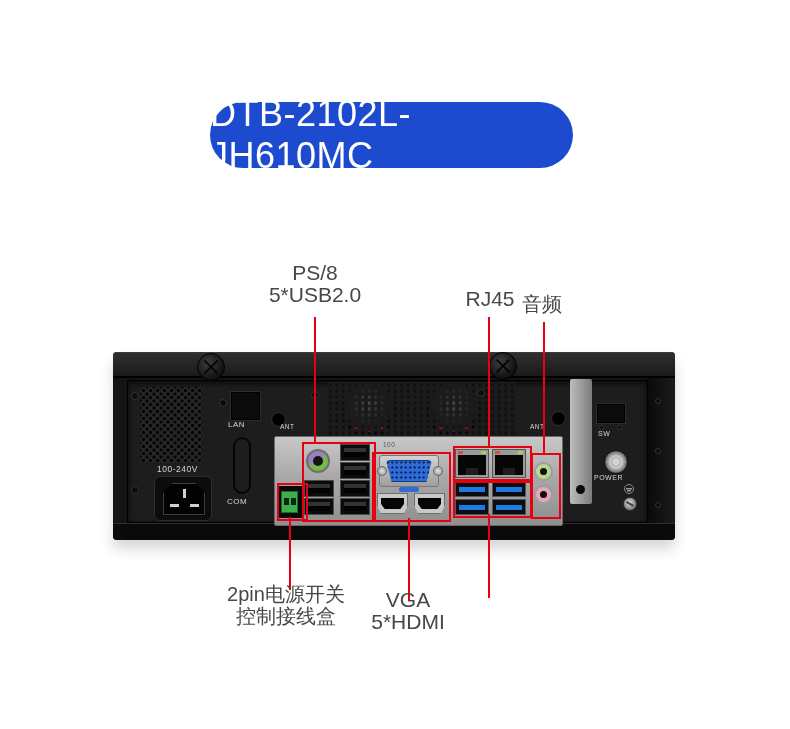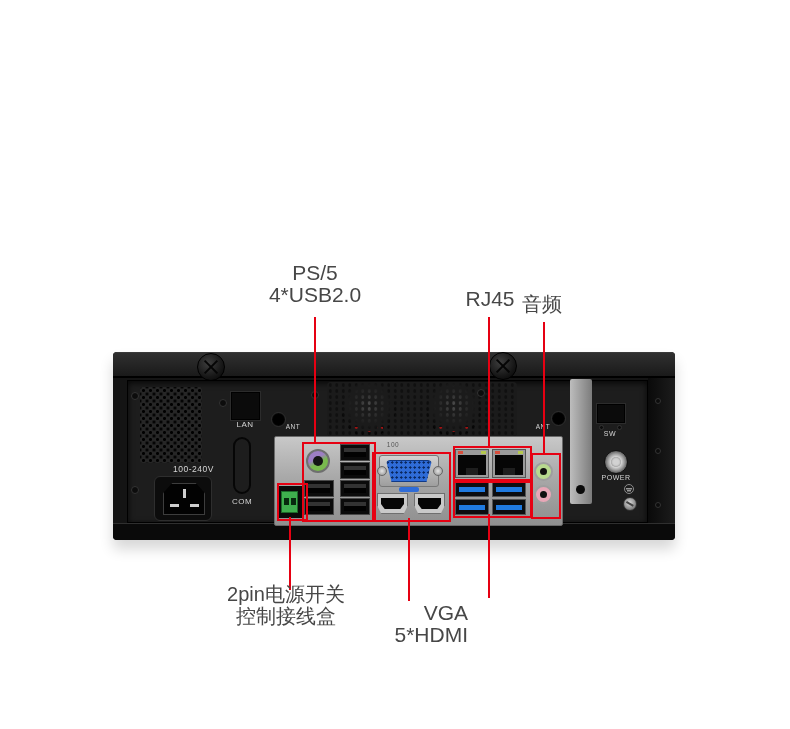--- a/index.html
+++ b/index.html
@@ -32,21 +32,21 @@
   .tscrew::before,.tscrew::after{content:"";position:absolute;left:4px;right:4px;top:12px;height:2px;background:#050505;}
   .tscrew::before{transform:rotate(45deg);} .tscrew::after{transform:rotate(-45deg);}
   .sscrew{position:absolute;width:6px;height:6px;border-radius:50%;background:#0c0c0c;border:1px solid #333;}
 
   .vent{position:absolute;left:140px;top:387px;width:62px;height:76px;border-radius:3px;
         background-color:#262626;
         background-image:radial-gradient(circle,#000 1.3px,transparent 1.6px),radial-gradient(circle,#000 1.3px,transparent 1.6px);
         background-size:7px 7px;background-position:0 0,3.5px 3.5px;}
   .cutout{position:absolute;background:#0b0b0b;border:1px solid #000;box-shadow:0 0 0 1px #2c2c2c;}
   .hole{position:absolute;border-radius:50%;background:radial-gradient(circle,#000 55%,#1c1c1c);border:1px solid #2e2e2e;}
-  .silk{position:absolute;color:#d4d4d4;letter-spacing:.5px;text-align:center;}
+  .silk{position:absolute;color:#d4d4d4;letter-spacing:.5px;text-align:left;}
 
   .ac-plate{position:absolute;left:154px;top:476px;width:58px;height:45px;background:#0c0c0c;
             border:1px solid #2e2e2e;border-radius:6px;box-sizing:border-box;}
   .ac-socket{position:absolute;left:8px;top:6px;width:42px;height:32px;background:#020202;
              clip-path:polygon(22% 0,78% 0,100% 32%,100% 100%,0 100%,0 32%);
              border:1px solid #3d3d3d;box-sizing:border-box;}
   .ac-pin{position:absolute;background:#cfcfcf;}
 
   .dsub-cutout{position:absolute;left:233px;top:437px;width:18px;height:57px;border:2px solid #060606;
                border-radius:9px;box-sizing:border-box;}
@@ -111,24 +111,27 @@
        background:linear-gradient(#999,#999) 50% 45%/6px 1.5px no-repeat,linear-gradient(#999,#999) 50% 72%/4px 1.5px no-repeat;}
   .gnd-screw{position:absolute;left:623px;top:497px;width:14px;height:14px;border-radius:50%;
              background:radial-gradient(circle at 45% 40%,#ddd,#8b8b8b 60%,#555);border:1px solid #333;box-sizing:border-box;}
   .gnd-screw::after{content:"";position:absolute;left:2px;top:5px;width:8px;height:1.5px;background:#444;transform:rotate(30deg);}
 </style>
 </head>
 <body>
 
 <div id="canvas">
 
+  <div class="badge" style="background:#1d4bd0;">
+    <span>DTB-2102L-JH610MC</span>
+  </div>
 
   <div class="callout" style="left:240px;top:262px;width:150px;">
-    <div>PS/5</div>
-    <div>4*USB2.0</div>
+    <div>PS/8</div>
+    <div>5*USB2.0</div>
   </div>
   <div class="callout" style="left:450px;top:288px;width:80px;">
     <div>RJ45</div>
   </div>
   <div class="callout" style="left:512px;top:293px;width:60px;">
     <div class="cn">音频</div>
   </div>
 
   <div class="case-body"></div>
   <div class="top-rim"></div>
@@ -139,21 +142,21 @@
   <div class="bottom-bar"></div>
 
   <div class="vent"></div>
   <div class="sscrew" style="left:131px;top:392px;"></div>
   <div class="sscrew" style="left:131px;top:486px;"></div>
   <div class="sscrew" style="left:219px;top:399px;"></div>
   <div class="cutout" style="left:231px;top:392px;width:27px;height:26px;"></div>
   <div class="silk" style="left:228px;top:420px;width:34px;font-size:8px;">LAN</div>
   <div class="hole" style="left:271px;top:412px;width:13px;height:13px;"></div>
   <div class="silk" style="left:280px;top:423px;width:26px;font-size:6.5px;">ANT</div>
-  <div class="silk" style="left:166px;top:464px;width:55px;font-size:8.5px;">100-240V</div>
+  <div class="silk" style="left:157px;top:464px;width:55px;font-size:8.5px;">100-240V</div>
   <div class="ac-plate">
     <div class="ac-socket">
       <div class="ac-pin" style="left:19px;top:5px;width:3px;height:9px;"></div>
       <div class="ac-pin" style="left:6px;top:20px;width:9px;height:3px;"></div>
       <div class="ac-pin" style="left:26px;top:20px;width:9px;height:3px;"></div>
     </div>
   </div>
   <div class="dsub-cutout"></div>
   <div class="silk" style="left:227px;top:497px;width:30px;font-size:8px;">COM</div>
 
@@ -243,18 +246,18 @@
   <div class="vline" style="left:488px;top:317px;height:129px;background:#e60012;"></div>
   <div class="vline" style="left:543px;top:322px;height:131px;background:#e60012;"></div>
   <div class="vline" style="left:289px;top:517px;height:73px;background:#e60012;"></div>
   <div class="vline" style="left:408px;top:518px;height:83px;background:#e60012;"></div>
   <div class="vline" style="left:488px;top:514px;height:84px;background:#e60012;"></div>
 
   <div class="callout" style="left:206px;top:583px;width:160px;">
     <div class="cn">2pin电源开关</div>
     <div class="cn">控制接线盒</div>
   </div>
-  <div class="callout" style="left:348px;top:602px;width:120px;text-align:right;">
+  <div class="callout" style="left:348px;top:589px;width:120px;">
     <div>VGA</div>
     <div>5*HDMI</div>
   </div>
 
 </div>
 
 </body></html>

